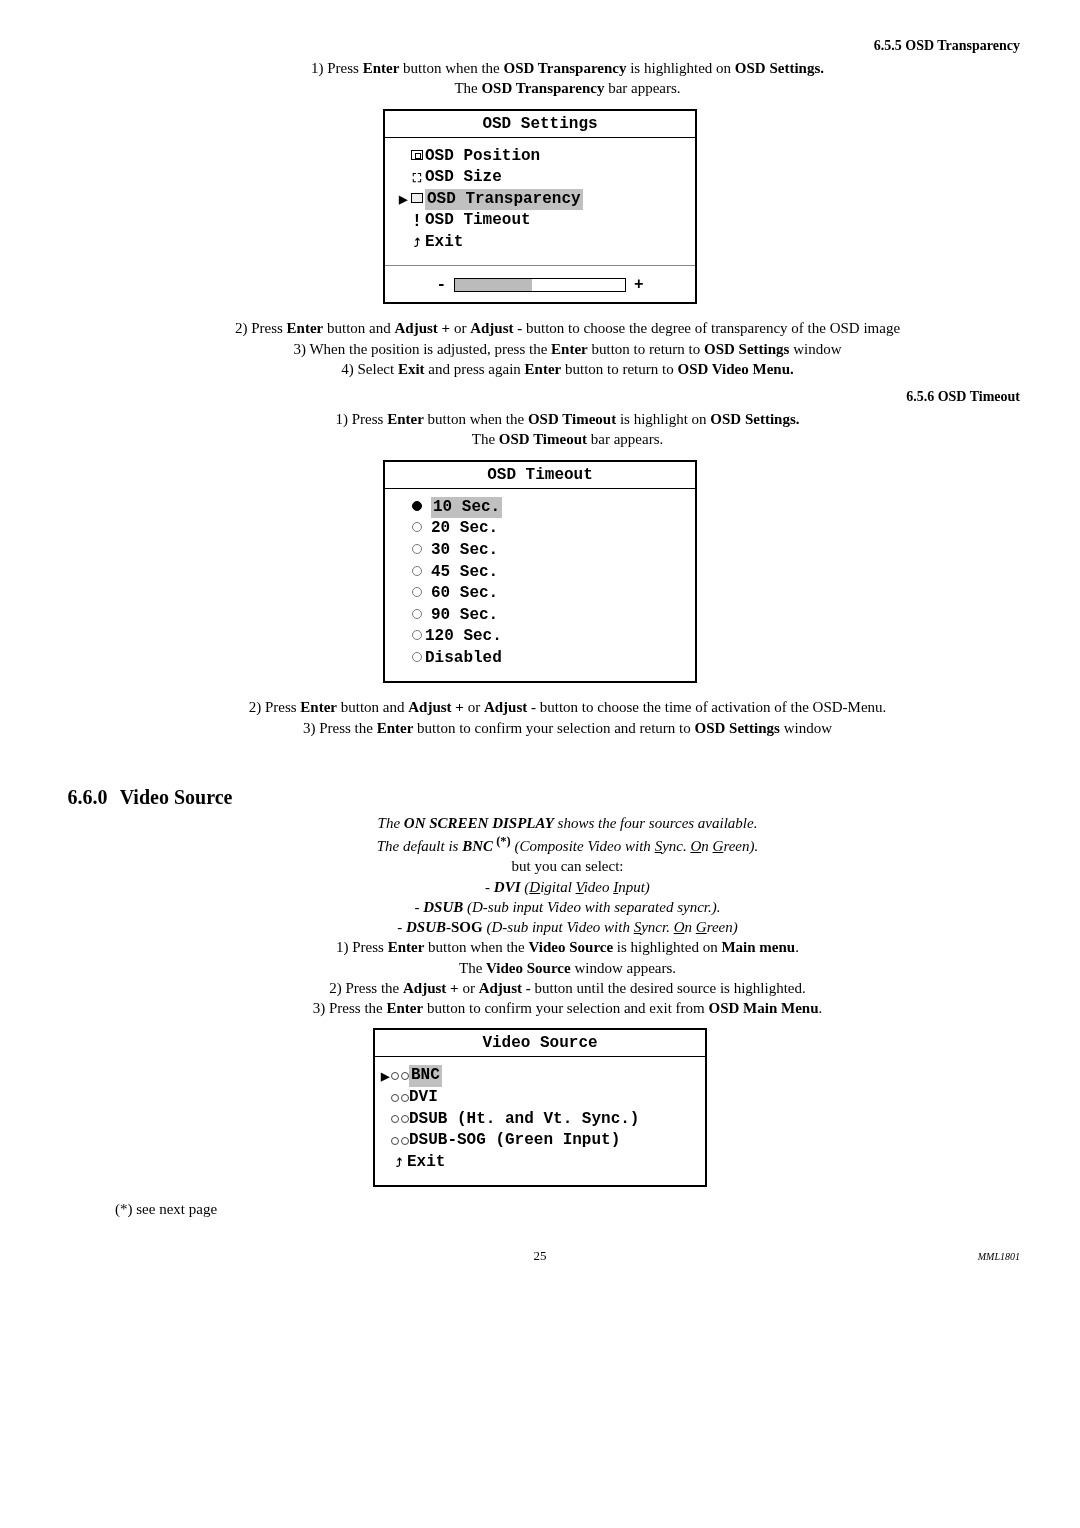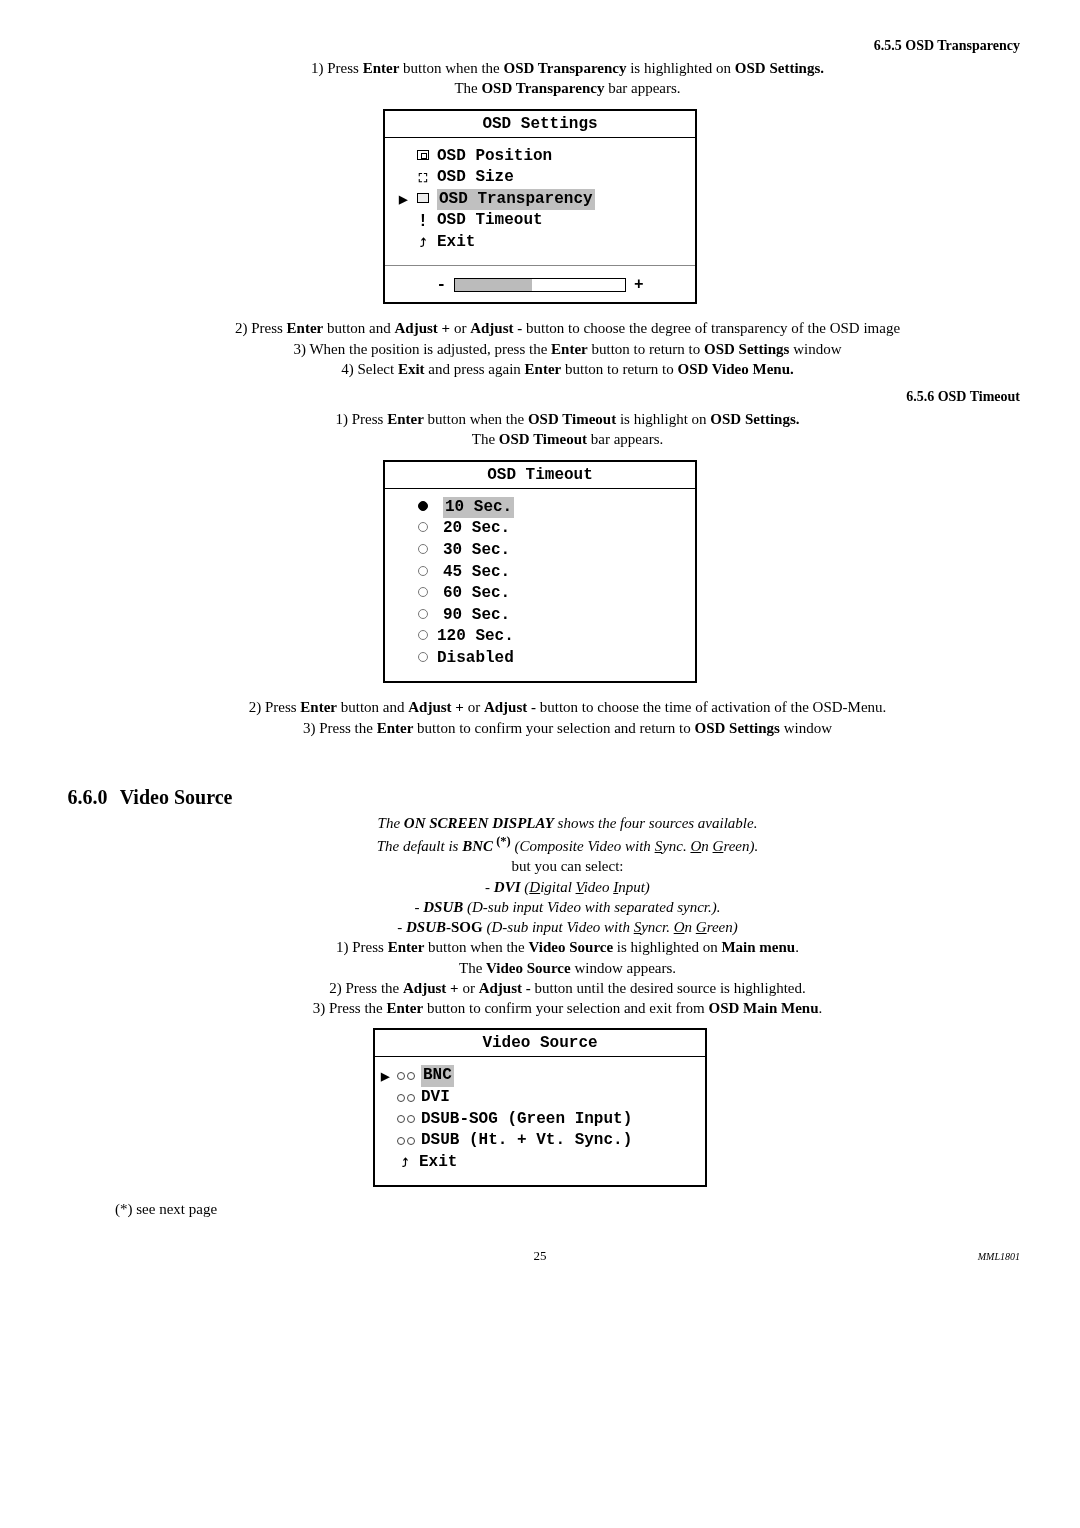--- a/index.html
+++ b/index.html
@@ -42,21 +42,20 @@
     text-align: center;
     border-bottom: 1px solid #000;
     padding: 4px 0;
   }
   .osd-body {
     padding: 8px 14px 12px 14px;
   }
   .osd-row {
     display: flex;
     align-items: center;
-    gap: 6px;
     line-height: 1.35;
     white-space: nowrap;
   }
   .osd-row .ptr {
     width: 10px;
     font-family: sans-serif;
     font-size: 11px;
   }
   .osd-row .icon {
     width: 16px;
@@ -312,29 +311,29 @@
           <span></span>
         </span>
       <span>DVI</span>
     </div>
     <div class="osd-row">
       <span class="ptr"></span>
       <span class="double-circ">
           <span></span>
           <span></span>
         </span>
+      <span>DSUB (Ht. and Vt. Sync.)</span>
+    </div>
+    <div class="osd-row">
+      <span class="ptr"></span>
+      <span class="double-circ">
+          <span></span>
+          <span></span>
+        </span>
       <span>DSUB-SOG (Green Input)</span>
-    </div>
-    <div class="osd-row">
-      <span class="ptr"></span>
-      <span class="double-circ">
-          <span></span>
-          <span></span>
-        </span>
-      <span>DSUB (Ht. + Vt. Sync.)</span>
     </div>
     <div class="osd-row">
       <span class="ptr"></span>
       <span class="icon exit-icon">⤴</span>
       <span>Exit</span>
     </div>
   </div>
 </div>
 
 <div class="footnote">

